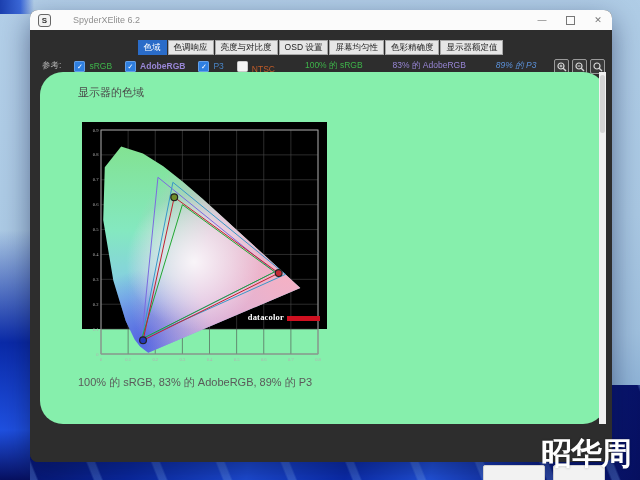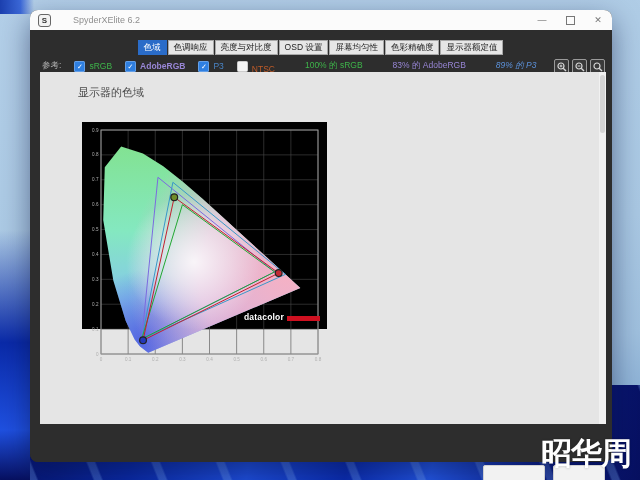--- a/index.html
+++ b/index.html
@@ -42,23 +42,23 @@
   .cb{width:9px;height:9px;border-radius:1.5px;background:#2f7fe0;color:#fff;font-size:7px;
       line-height:9px;text-align:center;margin-right:4px;border:1px solid rgba(255,255,255,.25);}
   .cb.unchecked{background:#f4f4f4;border:1px solid #ccc;color:transparent;}
   .stat{margin-left:30px;white-space:nowrap;}
   .zoom-controls{position:absolute;right:7px;top:0;display:flex;gap:3px;}
   .zoom-btn{width:13px;height:13px;background:#3a3a3a;border:1px solid #9a9a9a;border-radius:2px;
             display:flex;align-items:center;justify-content:center;}
   .zoom-btn svg{display:block;}
 
   
-  .content{position:absolute;left:10px;top:42px;width:566px;height:352px;background:#e5e5e5;}
+  .content{position:absolute;left:10px;top:42px;width:566px;height:352px;background:#86efac;border-radius:23px;}
   .content-heading{position:absolute;left:38px;top:13px;font-size:11px;color:#4a4a4a;}
-  .chart-box{position:absolute;left:42px;top:50px;width:245px;height:207px;background:#000;}
+  .chart-box{position:absolute;left:42px;top:50px;width:245px;height:207px;background:#000;font-family:Liberation Serif, serif;}
   .chart-caption{position:absolute;left:38px;top:303px;font-size:11px;color:#5a5a5a;}
   .vscroll{position:absolute;right:0;top:0;width:7px;height:100%;background:#f1f1f1;}
   .vscroll-thumb{position:absolute;left:1px;top:3px;width:5px;height:58px;background:#d5d5d5;border-radius:3px;}
 
   .dc-logo{position:absolute;right:7px;bottom:7px;display:flex;align-items:center;}
   .dc-text{color:#fff;font-size:8.5px;font-weight:bold;letter-spacing:.2px;}
   .dc-bar{width:33px;height:5px;background:#cf1020;margin-left:3px;margin-top:3px;}
 
   
   .footer-btn{position:absolute;height:13px;background:#f2f2f2;border:1px solid #d0d0d0;border-radius:2px;
@@ -227,20 +227,21 @@
               <polygon points="92.23750000000001,75.2 196.66875,151.1111111111111 61.043749999999996,218.3111111111111" fill="none" stroke="#c42030" stroke-width="1"></polygon>
               <circle cx="92.23750000000001" cy="75.2" r="3.4" fill="#6f8c28" stroke="#222" stroke-width="1.2"></circle>
               <circle cx="196.66875" cy="151.1111111111111" r="3.4" fill="#c22a35" stroke="#222" stroke-width="1.2"></circle>
               <circle cx="61.043749999999996" cy="218.3111111111111" r="3.4" fill="#2438b8" stroke="#222" stroke-width="1.2"></circle>
             </svg>
           <div class="dc-logo">
             <span class="dc-text">datacolor</span>
             <span class="dc-bar"></span>
           </div>
         </div>
+        <div class="chart-caption">100% 的 sRGB, 83% 的 AdobeRGB, 89% 的 P3</div>
         <div class="vscroll">
           <div class="vscroll-thumb"></div>
         </div>
       </div>
 
       <button class="footer-btn" id="print-btn">打印</button>
       <button class="footer-btn" id="secondary-btn"></button>
     </div>
   </div>
 

